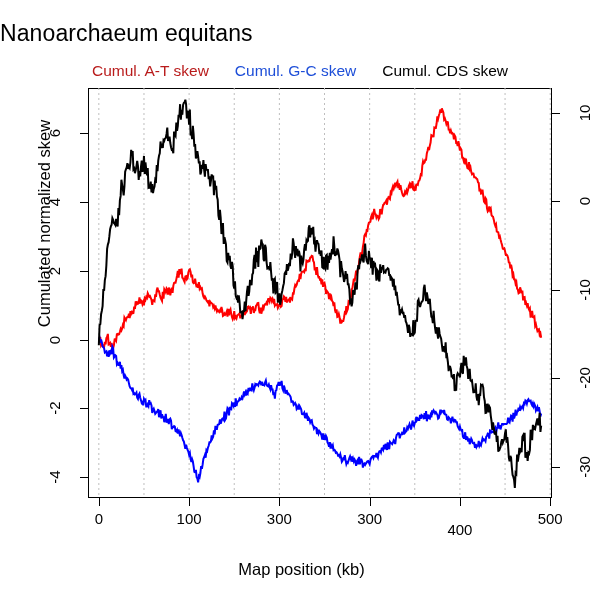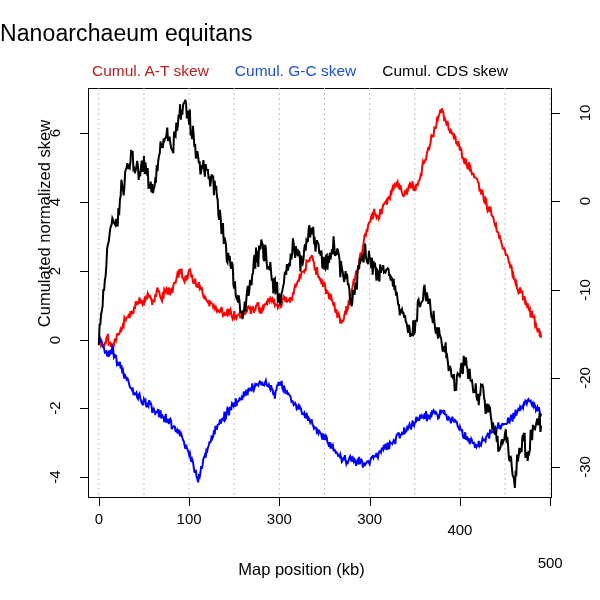--- a/index.html
+++ b/index.html
@@ -112,21 +112,21 @@
       <div class="txt tick-lab xtick-lab" style="left: 98.8327px; top: 510px; transform: translateX(-50%);">0</div>
       <div class="tickmark" style="left: 189.105px; top: 498px; width: 1px; height: 8px;"></div>
       <div class="txt tick-lab xtick-lab" style="left: 189.105px; top: 510px; transform: translateX(-50%);">100</div>
       <div class="tickmark" style="left: 279.377px; top: 498px; width: 1px; height: 8px;"></div>
       <div class="txt tick-lab xtick-lab" style="left: 279.377px; top: 510px; transform: translateX(-50%);">300</div>
       <div class="tickmark" style="left: 369.65px; top: 498px; width: 1px; height: 8px;"></div>
       <div class="txt tick-lab xtick-lab" style="left: 369.65px; top: 510px; transform: translateX(-50%);">300</div>
       <div class="tickmark" style="left: 459.922px; top: 498px; width: 1px; height: 8px;"></div>
       <div class="txt tick-lab xtick-lab" style="left: 459.922px; top: 521px; transform: translateX(-50%);">400</div>
       <div class="tickmark" style="left: 550.195px; top: 498px; width: 1px; height: 8px;"></div>
-      <div class="txt tick-lab xtick-lab" style="left: 550.195px; top: 510px; transform: translateX(-50%); margin-top: 44px;">500</div>
+      <div class="txt tick-lab xtick-lab" style="left: 550.195px; top: 510px; transform: translateX(-50%);">500</div>
       <div class="tickmark" style="left: 80px; top: 132.79px; width: 8px; height: 1px;"></div>
       <div class="ytick-box" style="left: 32px; top: 122.79px;">
         <span>6</span>
       </div>
       <div class="tickmark" style="left: 80px; top: 201.697px; width: 8px; height: 1px;"></div>
       <div class="ytick-box" style="left: 32px; top: 191.697px;">
         <span>4</span>
       </div>
       <div class="tickmark" style="left: 80px; top: 270.605px; width: 8px; height: 1px;"></div>
       <div class="ytick-box" style="left: 32px; top: 260.605px;">

